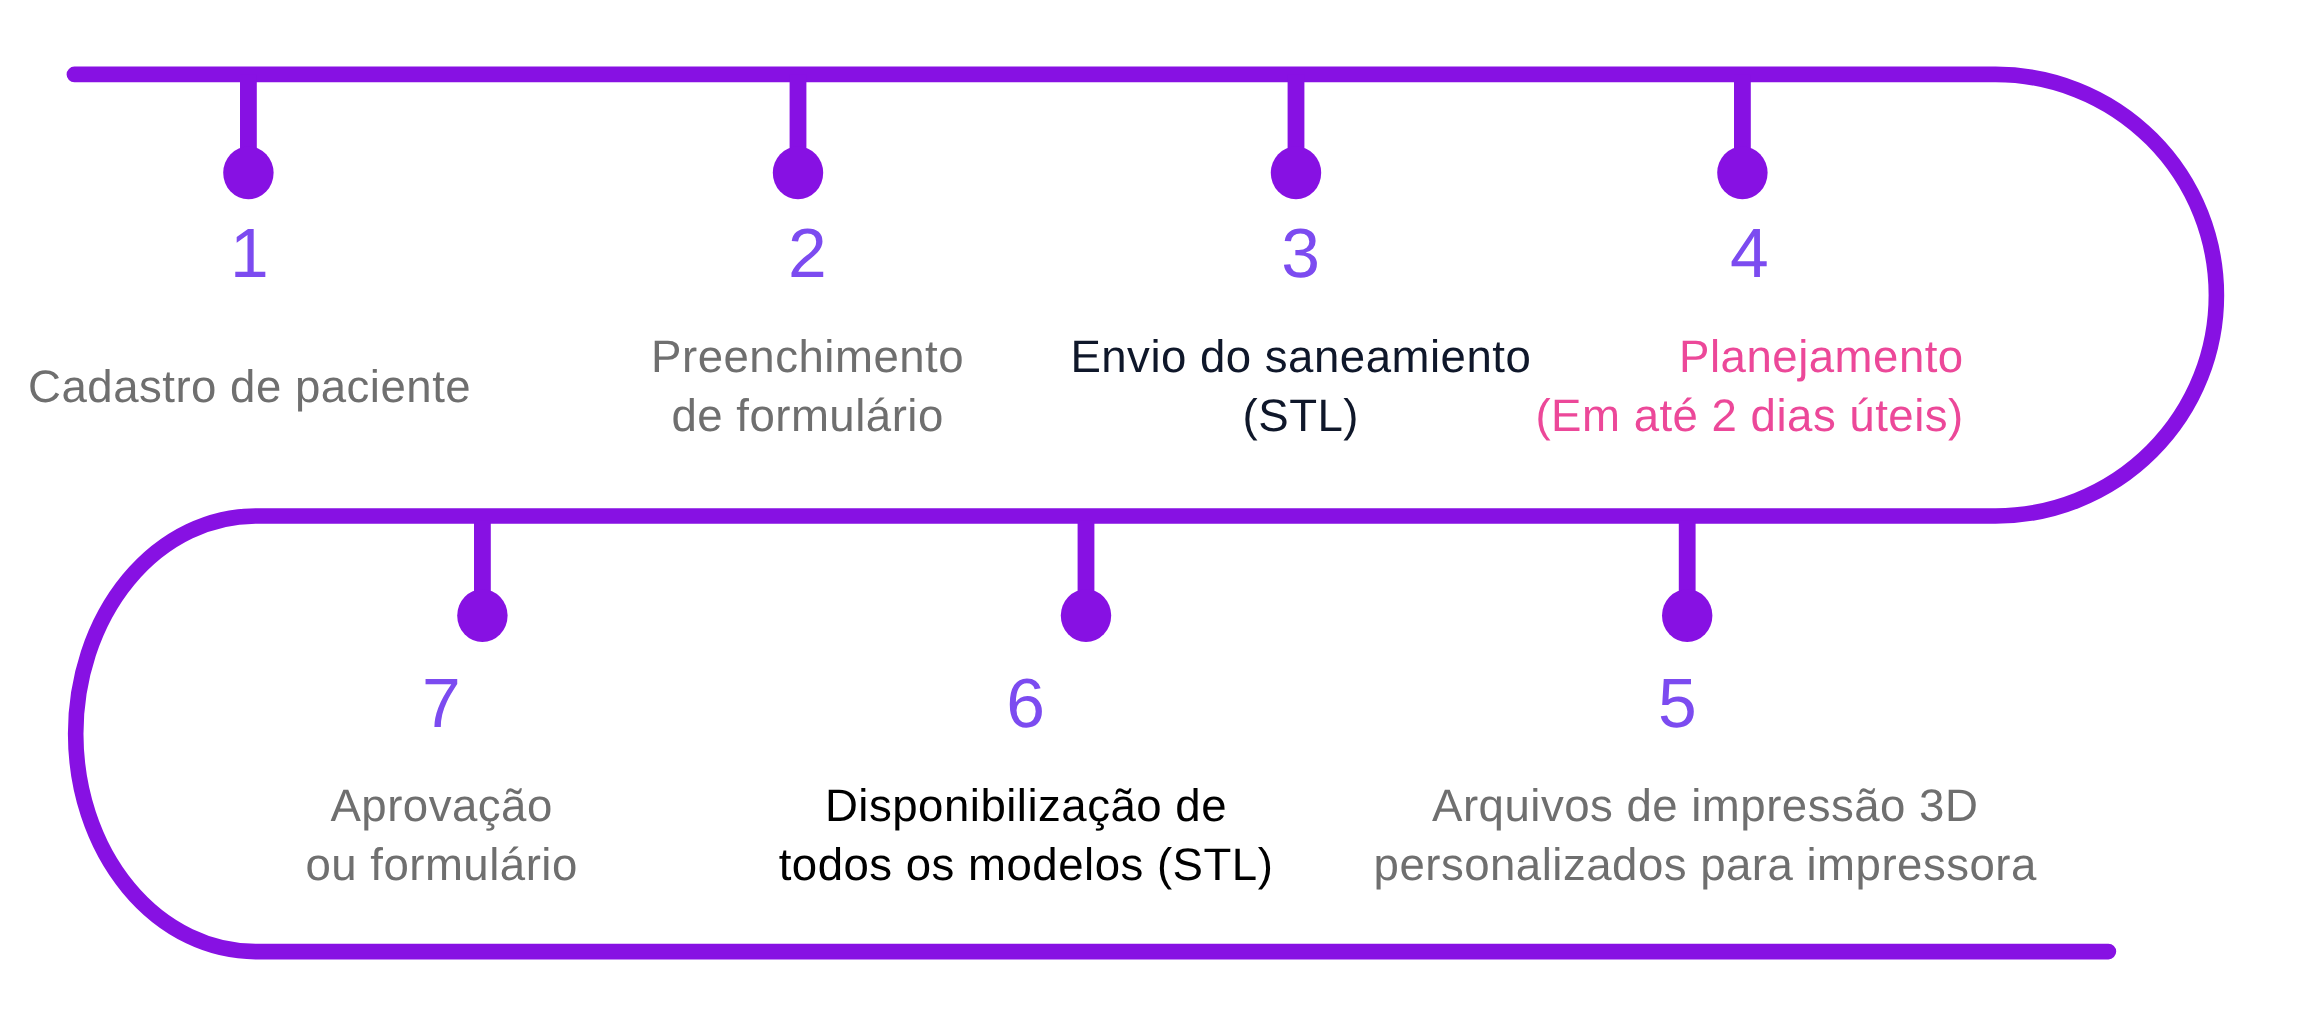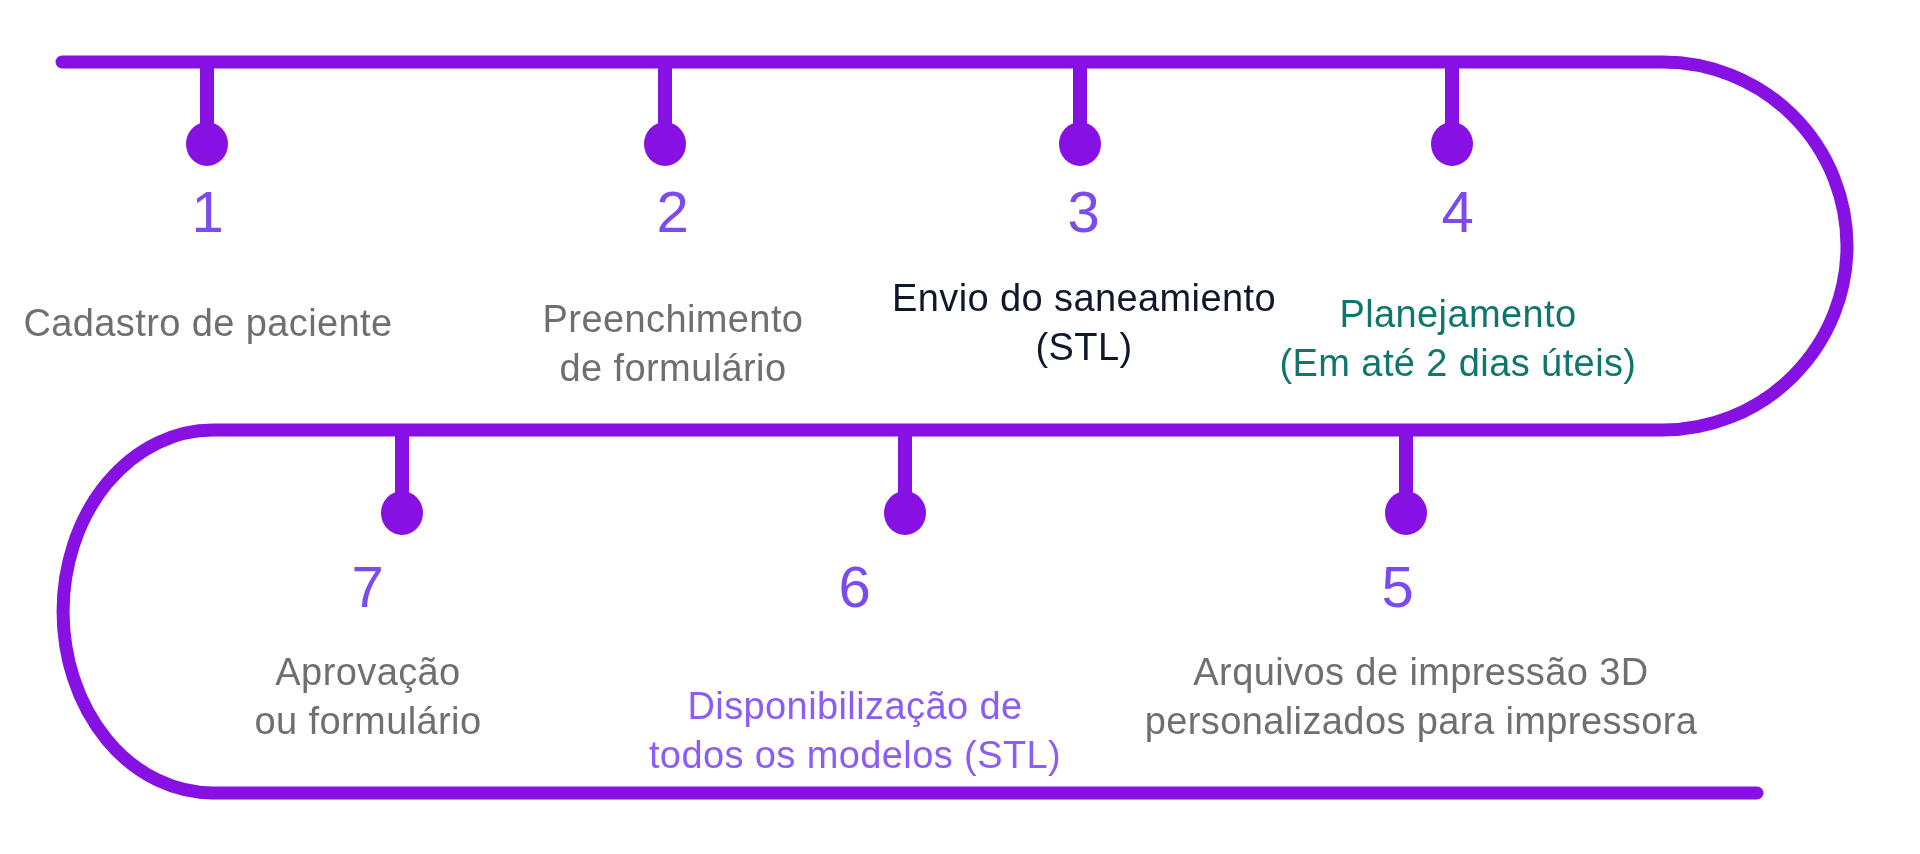--- a/index.html
+++ b/index.html
@@ -67,31 +67,31 @@
         <line x1="905" y1="434" x2="905" y2="501" stroke="#8711E3" stroke-width="14"></line>
         <ellipse cx="905" cy="513" rx="21" ry="22" fill="#8711E3"></ellipse>
         <line x1="402" y1="434" x2="402" y2="501" stroke="#8711E3" stroke-width="14"></line>
         <ellipse cx="402" cy="513" rx="21" ry="22" fill="#8711E3"></ellipse>
       </g>
   </svg>
   <div id="steps">
       <div class="step-number" style="left: 148px; top: 181px; color: rgb(124, 75, 240);">1</div>
       <div class="step-label" style="left: -122px; top: 272px; color: rgb(111, 111, 111);">Cadastro de paciente</div>
       <div class="step-number" style="left: 613px; top: 181px; color: rgb(124, 75, 240);">2</div>
-      <div class="step-label" style="left: 343px; top: 272px; color: rgb(111, 111, 111); margin-top: 21px;">Preenchimento
+      <div class="step-label" style="left: 343px; top: 272px; color: rgb(111, 111, 111);">Preenchimento
 de formulário</div>
       <div class="step-number" style="left: 1024px; top: 181px; color: rgb(124, 75, 240);">3</div>
       <div class="step-label" style="left: 754px; top: 272px; color: #0f172a;">Envio do saneamiento
 (STL)</div>
       <div class="step-number" style="left: 1398px; top: 181px; color: rgb(124, 75, 240);">4</div>
-      <div class="step-label" style="left: 1128px; top: 288px; color: #0f766e;">Planejamento
+      <div class="step-label" style="left: 1128px; top: 272px; color: #ec4899; text-align: right;">Planejamento
 (Em até 2 dias úteis)</div>
       <div class="step-number" style="left: 1338px; top: 556px; color: rgb(124, 75, 240);">5</div>
       <div class="step-label" style="left: 1091px; top: 646px; color: rgb(111, 111, 111);">Arquivos de impressão 3D
 personalizados para impressora</div>
       <div class="step-number" style="left: 795px; top: 556px; color: rgb(124, 75, 240);">6</div>
-      <div class="step-label" style="left: 525px; top: 680px; color: #8b5cf6;">Disponibilização de
+      <div class="step-label" style="left: 525px; top: 646px; color: #000000;">Disponibilização de
 todos os modelos (STL)</div>
       <div class="step-number" style="left: 308px; top: 556px; color: rgb(124, 75, 240);">7</div>
       <div class="step-label" style="left: 38px; top: 646px; color: rgb(111, 111, 111);">Aprovação
 ou formulário</div>
     </div>
 </div>
 
 </body></html>

